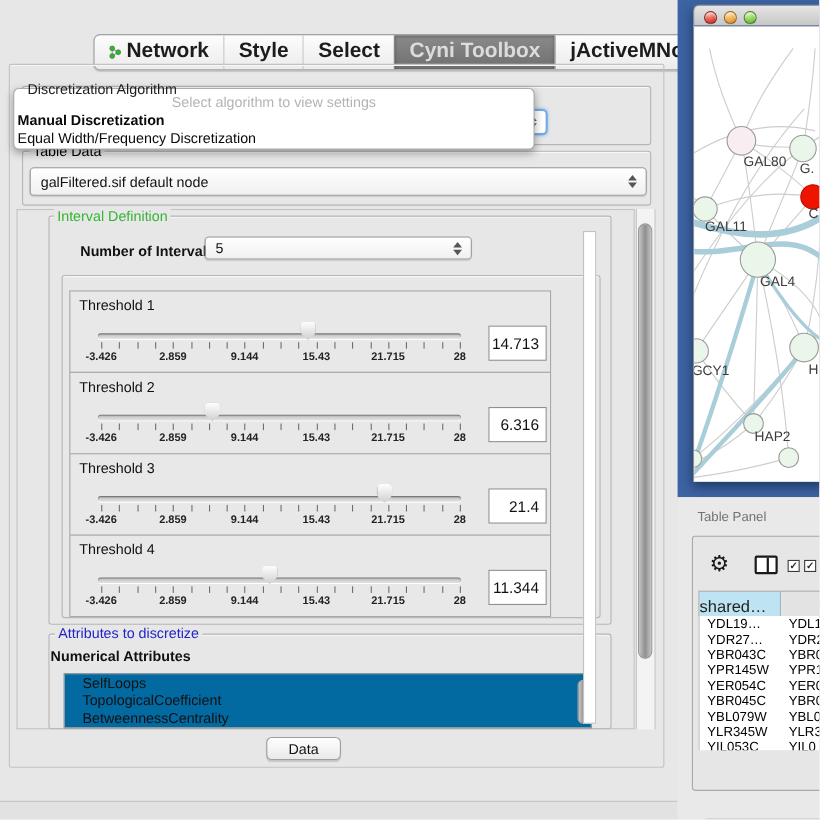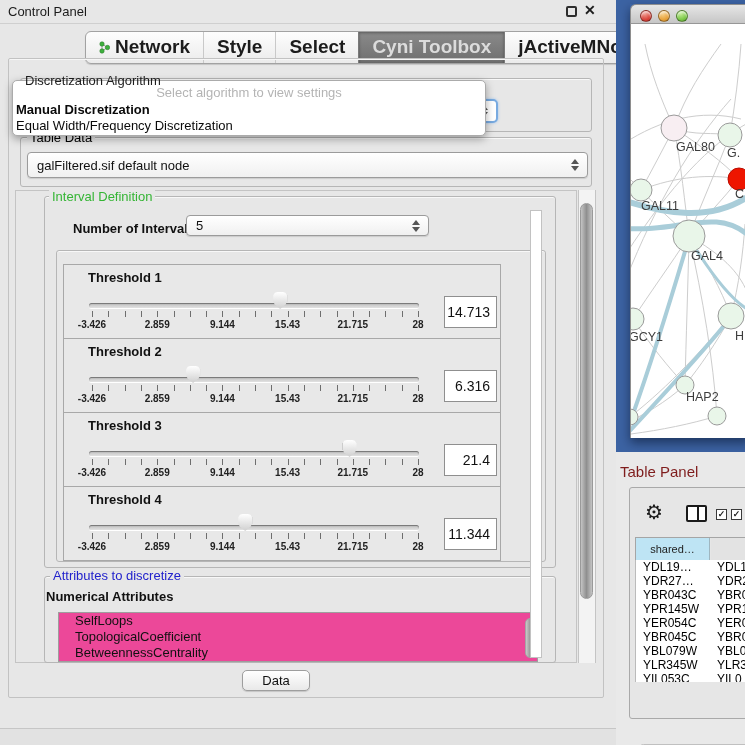--- a/index.html
+++ b/index.html
@@ -64,38 +64,38 @@
                      background:linear-gradient(90deg,#c4c4c4,#8f8f8f 50%,#c4c4c4); border:1px solid #9a9a9a; }
 
   #interval-group { left:44px; top:196px; width:512px; height:372px; }
   #interval-title { left:49px; top:190px; color:#35b535; }
   #count-label { left:73px; top:221px; font-size:13px; font-weight:bold; color:#111; }
   #count-combo { left:186px; top:215px; width:243px; height:21px; position:absolute; }
   #thresholds-group { left:56px; top:250px; width:490px; height:312px; }
   #thresholds-title { left:62px; top:244px; color:#2222cc; }
 
   .threshold-panel { position:absolute; left:63px; width:438px; height:75px; border:1px solid #a8a8a8; background:#e8e8e8; }
-  .t-title { position:absolute; left:8px; top:5px; font-size:13px; font-weight:bold; color:#111;margin-left:16px; }
+  .t-title { position:absolute; left:8px; top:5px; font-size:13px; font-weight:normal; color:#111; }
   .t-track { position:absolute; left:25px; top:38px; width:330px; height:5px; border-radius:3px;
              background:linear-gradient(#bdbdbd,#e2e2e2); box-shadow:inset 0 1px 1px rgba(0,0,0,.4), 0 1px 0 #fff; }
   .slider-thumb { position:absolute; top:27px; width:14px; height:17px;
                   background:linear-gradient(#ffffff,#cfcfcf);
                   clip-path:polygon(50% 100%, 10% 72%, 0 55%, 0 20%, 12% 5%, 30% 0, 70% 0, 88% 5%, 100% 20%, 100% 55%, 90% 72%);
                   filter:drop-shadow(0 0 1px rgba(0,0,0,.75)); }
   .ticks { position:absolute; left:0; top:46px; width:100%; height:7px; }
   .tick { position:absolute; top:0; width:1px; height:6px; background:#6e6e6e; }
   .tick-labels { position:absolute; left:0; top:54px; width:100%; height:12px; }
   .tick-label { position:absolute; width:60px; text-align:center; font-size:10px; font-weight:bold; color:#222; }
   .t-value { position:absolute; left:380px; top:31px; width:53px; height:32px; background:#fff; border:1px solid #8f8f8f;
              font-size:14px; color:#111; text-align:right; padding:7px 6px 0 0; }
 
   #attr-group { left:44px; top:576px; width:512px; height:87px; }
   #attr-title { left:50px; top:569px; color:#2222cc; }
   #attr-header { left:46px; top:589px; font-size:13px; font-weight:bold; color:#111; }
-  #attr-list { left:58px; top:612px; width:480px; height:50px; background:#ec4899; border:1px solid #9e9e9e; overflow:hidden; }
+  #attr-list { left:58px; top:612px; width:480px; height:50px; background:#0369a1; border:1px solid #9e9e9e; overflow:hidden; }
   .attr-item { font-size:13px; color:#111; line-height:16px; padding-left:16px; }
   #attr-thumb { left:466px; top:5px; width:10px; height:40px; position:absolute; border-radius:5px;
                 background:linear-gradient(90deg,#c9c9c9,#9a9a9a 50%,#c9c9c9); border:1px solid #a5a5a5; }
 
   #apply-btn { left:242px; top:670px; width:68px; height:21px; background:linear-gradient(#ffffff,#e9e9e9);
                border:1px solid #9e9e9e; border-radius:5px; font-size:13px; color:#111; text-align:center; padding-top:2px;
                box-shadow:0 1px 1px rgba(0,0,0,.15); }
 
   
   #desktop-blue { left:616px; top:0; width:129px; height:452px; background:#3c63a3; }
@@ -103,52 +103,47 @@
   #net-titlebar { left:0; top:0; width:120px; height:20px; background:linear-gradient(#e6e6e6,#c6c6c6);
                   border:1px solid #8e8e8e; border-bottom:1px solid #979797; border-radius:6px 0 0 0; }
   .traffic { position:absolute; top:4.5px; width:12px; height:12px; border-radius:50%; border:1px solid rgba(0,0,0,.35);
              box-shadow:inset 0 2px 2px rgba(255,255,255,.65); }
   #light-close { left:9px;  background:radial-gradient(circle at 40% 30%, #f09a8e, #d9453c 60%, #b3241e); }
   #light-min   { left:27px; background:radial-gradient(circle at 40% 30%, #f7d08a, #e8a33c 60%, #c07c1c); }
   #light-zoom  { left:45px; background:radial-gradient(circle at 40% 30%, #c0eb93, #7cc948 60%, #53992a); }
   #net-canvas { left:0; top:20px; width:120px; height:414px; background:#fff; border-left:1px solid #8e8e8e; overflow:hidden; }
 
   #table-panel-header { left:616px; top:452px; width:129px; height:34px; background:#e9e9e9; }
-  #tp-title { left:4px; top:11px; font-size:15px; color:#7f1d1d; }
+  #tp-title { left:18px; top:11px; font-size:12px; color:#737373; }
   #table-panel-bg { left:616px; top:486px; width:129px; height:259px; background:#e9e9e9; }
   #table-panel-box { left:629px; top:487px; width:130px; height:232px; background:#e6e6e6; border:1px solid #a9a9a9; border-radius:3px; }
   #gear-icon { left:15px; top:12px; font-size:20px; color:#1a1a1a; }
   #col-icon { left:56px; top:17px; width:21px; height:17px; border:2px solid #1a1a1a; border-radius:2px; background:#fff; }
   #col-icon:before { content:""; position:absolute; left:50%; top:0; width:2px; height:100%; background:#1a1a1a; }
   .mini-check { position:absolute; top:21px; width:11px; height:11px; border:1.5px solid #3a3a3a; background:#fff;
                 font-size:9px; line-height:9px; text-align:center; color:#222; font-weight:bold; }
   #check-1 { left:86px; } #check-2 { left:101px; }
   #tbl { left:5px; top:49px; width:124px; }
   #tbl-head { position:absolute; left:0; top:0; height:24px; width:124px; border:1px solid #a5a5a5; }
   #tbl-col1 { position:absolute; left:0; top:0; width:74px; height:22px; background:#bee4f4; border-right:1px solid #9fb6c0;
-              font-size:11px; color:#222; text-align:center; padding-top:5px; }
+              font-size:15px; color:#222; text-align:left; padding-top:5px; }
   #tbl-col2 { position:absolute; left:75px; top:0; width:49px; height:22px; background:#e3e3e3; font-size:12px; color:#222; text-align:right; padding:5px 2px 0 0; }
   #tbl-body { position:absolute; left:0; top:23px; width:124px; height:122px; background:#fff; border-left:1px solid #bbb; overflow:hidden; }
   .trow { position:relative; height:14px; }
   .tcell { position:absolute; top:0; font-size:12px; color:#000; line-height:14px; white-space:nowrap; }
   .tcell.c1 { left:7px; } .tcell.c2 { left:81px; }
   #hscroll { left:3px; top:207px; width:118px; height:11px; border-radius:6px; background:linear-gradient(#fafafa,#e4e4e4); border:1px solid #c0c0c0; }
 
   .net-label { font-size:12.5px; fill:#3c3c3c; }
 </style>
 </head>
 <body>
 
 <div id="root">
 
-  <div class="abs" id="cp-titlebar">
-    <div class="abs" id="cp-title">Control Panel</div>
-    <div class="abs" id="float-btn"></div>
-    <div class="abs" id="close-btn">✕</div>
-  </div>
 
   <div class="abs seg-strip" id="top-tabs">
     <div class="seg">
       <svg width="11" height="13" viewBox="0 0 11 13">
         <line x1="3" y1="3" x2="8.5" y2="6.5" stroke="#9c9c9c" stroke-width="1"></line>
         <line x1="3" y1="10" x2="8.5" y2="6.5" stroke="#9c9c9c" stroke-width="1"></line>
         <line x1="3" y1="3" x2="3" y2="10" stroke="#9c9c9c" stroke-width="1"></line>
         <circle cx="3" cy="3" r="2.2" fill="#3db13d" stroke="#2b7d2b" stroke-width=".6"></circle>
         <circle cx="3" cy="10" r="2.2" fill="#3db13d" stroke="#2b7d2b" stroke-width=".6"></circle>
         <circle cx="8.5" cy="6.5" r="2.2" fill="#3db13d" stroke="#2b7d2b" stroke-width=".6"></circle>

